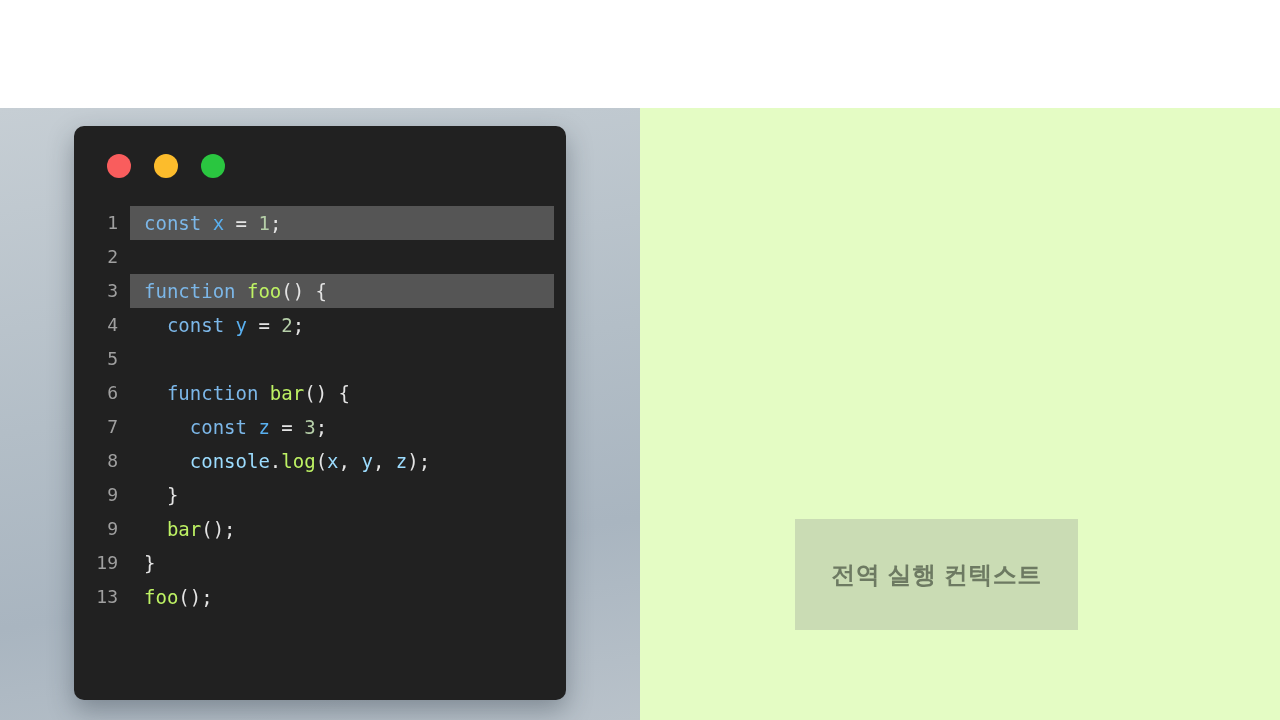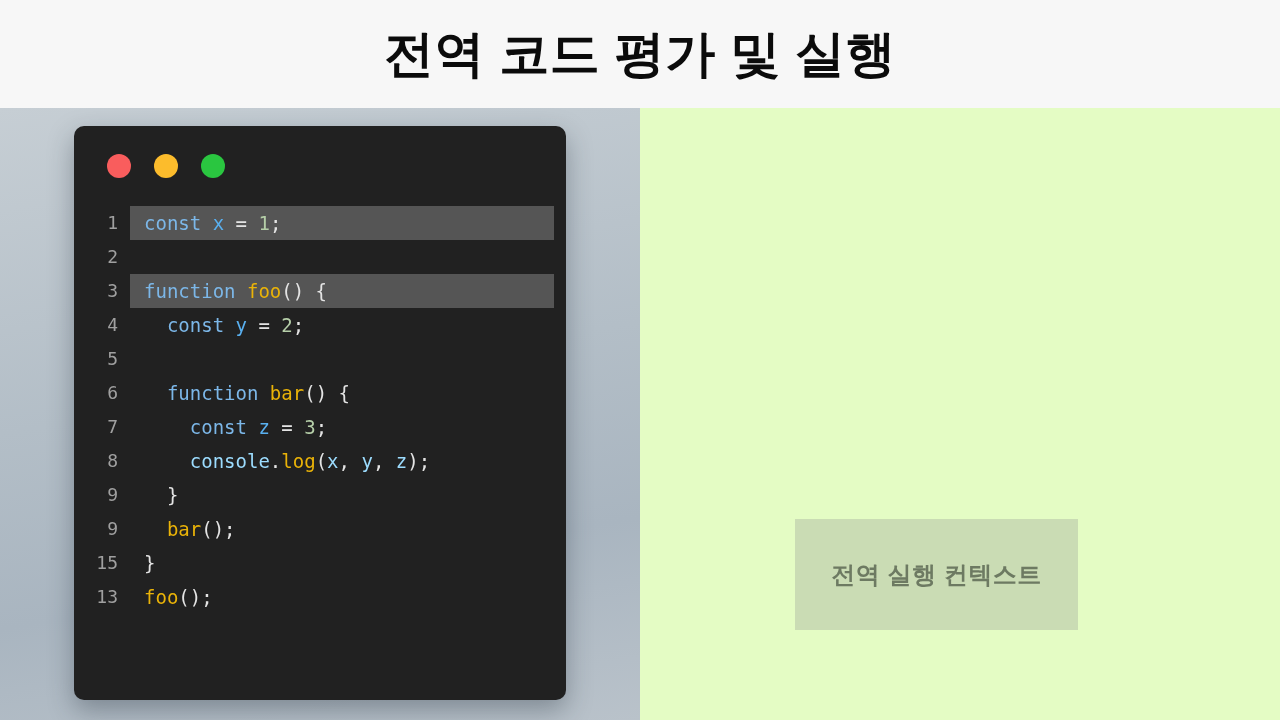--- a/index.html
+++ b/index.html
@@ -137,21 +137,21 @@
     color: #e4e4e4;
   }
   .code-line.hl .code-text {
     background: #555555;
     margin-right: 12px;
   }
 
   
   .tok-kw   { color: #7cb7e8; }
   .tok-var  { color: #59b0f0; }
-  .tok-fn   { color: #eab308; }
+  .tok-fn   { color: #bef264; }
   .tok-num  { color: #b5cea8; }
   .tok-obj  { color: #9cdcfe; }
   .tok-p    { color: #e4e4e4; }
 
   
   .gec-box {
     position: absolute;
     left: 155px;
     top: 411px;
     width: 283px;
@@ -182,23 +182,20 @@
     color: #0b0b0b;
     letter-spacing: 0.5px;
     white-space: nowrap;
   }
 </style>
 </head>
 <body>
 
 <div id="app">
 
-  <div class="header">
-    <div class="header-title">전역 코드 평가 및 실행</div>
-  </div>
 
   <div class="stage">
 
     <div class="pane-left">
 
       <div class="code-window">
 
         <div class="titlebar">
           <span class="dot dot-red"></span>
           <span class="dot dot-yellow"></span>
@@ -209,21 +206,21 @@
             <div class="code-line hl"><span class="gutter">1</span><span class="code-text"><span class="tok-kw">const</span><span class="tok-p"> </span><span class="tok-var">x</span><span class="tok-p"> = </span><span class="tok-num">1</span><span class="tok-p">;</span></span></div>
             <div class="code-line"><span class="gutter">2</span><span class="code-text"></span></div>
             <div class="code-line hl"><span class="gutter">3</span><span class="code-text"><span class="tok-kw">function</span><span class="tok-p"> </span><span class="tok-fn">foo</span><span class="tok-p">() {</span></span></div>
             <div class="code-line"><span class="gutter">4</span><span class="code-text"><span class="tok-p">  </span><span class="tok-kw">const</span><span class="tok-p"> </span><span class="tok-var">y</span><span class="tok-p"> = </span><span class="tok-num">2</span><span class="tok-p">;</span></span></div>
             <div class="code-line"><span class="gutter">5</span><span class="code-text"></span></div>
             <div class="code-line"><span class="gutter">6</span><span class="code-text"><span class="tok-p">  </span><span class="tok-kw">function</span><span class="tok-p"> </span><span class="tok-fn">bar</span><span class="tok-p">() {</span></span></div>
             <div class="code-line"><span class="gutter">7</span><span class="code-text"><span class="tok-p">    </span><span class="tok-kw">const</span><span class="tok-p"> </span><span class="tok-var">z</span><span class="tok-p"> = </span><span class="tok-num">3</span><span class="tok-p">;</span></span></div>
             <div class="code-line"><span class="gutter">8</span><span class="code-text"><span class="tok-p">    </span><span class="tok-obj">console</span><span class="tok-p">.</span><span class="tok-fn">log</span><span class="tok-p">(</span><span class="tok-obj">x</span><span class="tok-p">, </span><span class="tok-obj">y</span><span class="tok-p">, </span><span class="tok-obj">z</span><span class="tok-p">);</span></span></div>
             <div class="code-line"><span class="gutter">9</span><span class="code-text"><span class="tok-p">  }</span></span></div>
             <div class="code-line"><span class="gutter">9</span><span class="code-text"><span class="tok-p">  </span><span class="tok-fn">bar</span><span class="tok-p">();</span></span></div>
-            <div class="code-line"><span class="gutter">15</span><span class="code-text"><span class="tok-p">}</span></span></div>
+            <div class="code-line"><span class="gutter">19</span><span class="code-text"><span class="tok-p">}</span></span></div>
             <div class="code-line"><span class="gutter">13</span><span class="code-text"><span class="tok-fn">foo</span><span class="tok-p">();</span></span></div>
           </div>
 
       </div>
     </div>
 
     <div class="pane-right">
 
       <div class="gec-box">
         <span class="gec-label">전역 실행 컨텍스트</span>

